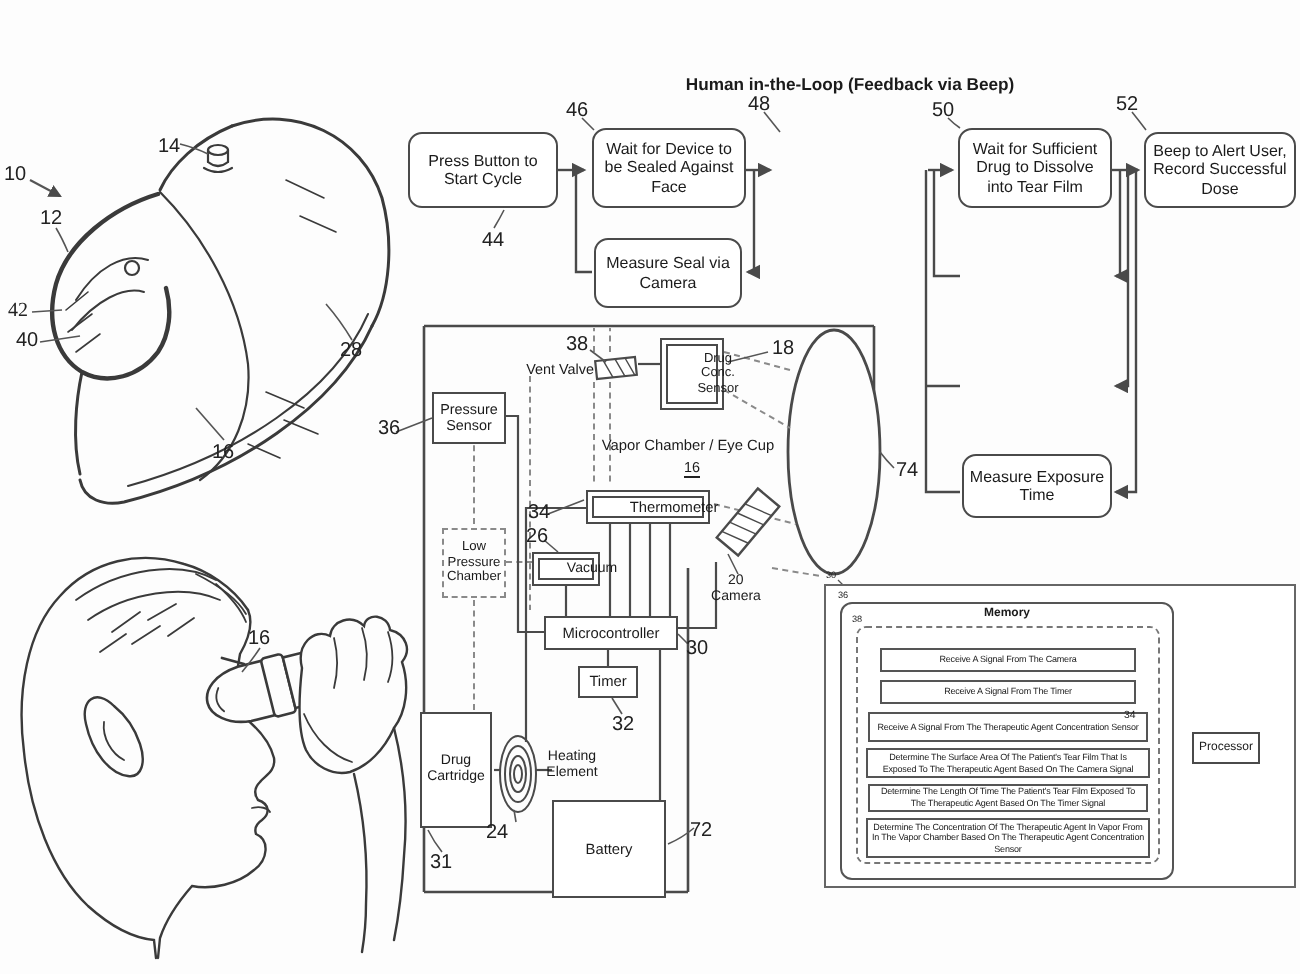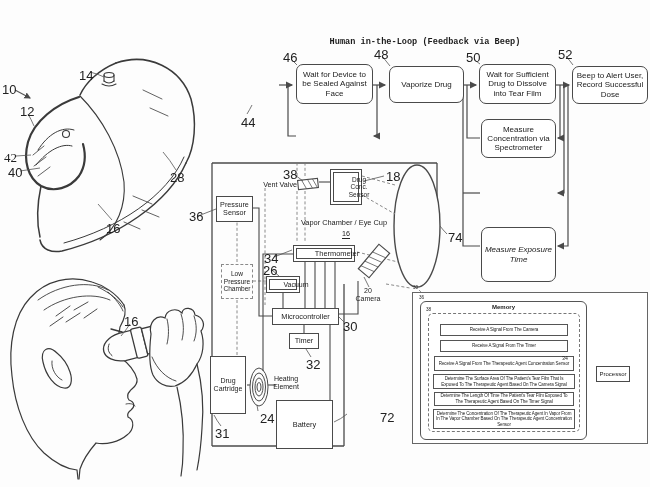--- a/index.html
+++ b/index.html
@@ -1,31 +1,31 @@
 <!DOCTYPE html>
 <html><head>
 <meta charset="utf-8">
 <style>
   html,body{margin:0;padding:0;background:#ffffff;}
   .stage{position:relative;width:650px;height:487px;background:#fdfdfd;overflow:hidden;
          font-family:"Liberation Sans",sans-serif;color:#1b1b1b;}
   svg{position:absolute;left:0;top:0;}
-  .title{position:absolute;font-weight:bold;font-size:8.6px;text-align:center;font-family:Liberation Mono, monospace;}
+  .title{position:absolute;font-weight:bold;font-size:8.6px;text-align:center;}
   .fbox{position:absolute;border:1.4px solid #4a4a4a;border-radius:7px;background:#fff;
         display:flex;align-items:center;justify-content:center;text-align:center;
         font-size:8px;line-height:1.13;padding:1px 2px;box-sizing:border-box;z-index:3;}
   .comp{position:absolute;border:1.2px solid #4a4a4a;background:#fff;display:flex;align-items:center;
         justify-content:center;text-align:center;font-size:7.2px;line-height:1.08;box-sizing:border-box;
         padding:1px;z-index:3;}
   .dbl{box-shadow:inset 0 0 0 2px #fff, inset 0 0 0 3px #4a4a4a;padding-left:27px;}
   .dashedbox{position:absolute;border:1.1px dashed #8a8a8a;background:transparent;display:flex;
         align-items:center;justify-content:center;text-align:center;font-size:6.6px;line-height:1.15;
         box-sizing:border-box;z-index:3;}
   .lbl{position:absolute;font-size:7.2px;text-align:center;line-height:1.12;z-index:3;}
-  .ref{position:absolute;font-size:13px;color:#222;z-index:4;}
+  .ref{position:absolute;font-size:10px;color:#222;z-index:4;}
   .sm{font-size:5.5px;}
   .xs{font-size:4.6px;}
   .u{border-bottom:1px solid #222;}
   .panel-outer{position:absolute;border:1.1px solid #666;background:#fff;box-sizing:border-box;z-index:2;}
   .panel-mem{position:absolute;border:1.1px solid #555;border-radius:6px;box-sizing:border-box;z-index:2;}
   .panel-dash{position:absolute;border:1px dashed #777;border-radius:5px;box-sizing:border-box;z-index:2;}
   .memtitle{position:absolute;font-weight:bold;font-size:6px;text-align:center;z-index:3;}
   .memrow{position:absolute;border:0.9px solid #555;background:#fff;font-size:4.5px;line-height:1.25;
         text-align:center;padding:1px 2px;box-sizing:border-box;display:flex;align-items:center;
         justify-content:center;z-index:3;letter-spacing:-0.1px;}
@@ -218,27 +218,27 @@
       <path d="M369,287 L364,277"></path>
       <path d="M419,290 L423,294" stroke-width="0.6"></path>
       <path d="M425,300 L428,303" stroke-width="0.6"></path>
       <path d="M432,312 L435,315" stroke-width="0.6"></path>
       <path d="M568,361 L573,366" stroke-width="0.6"></path>
     </g>
   </svg>
 
   <div class="title" style="left:300px;top:37px;width:250px;">Human in-the-Loop (Feedback via Beep)</div>
 
+  <div class="fbox" style="left:204px;top:66px;width:75px;height:38px;">Press Button to Start Cycle</div>
   <div class="fbox" style="left:296px;top:64px;width:77px;height:40px;">Wait for Device to be Sealed Against Face</div>
-  <div class="fbox" style="left:389px;top:66px;width:75px;height:37px;">Vaporize Drug</div>
   <div class="fbox" style="left:479px;top:64px;width:77px;height:40px;">Wait for Sufficient Drug to Dissolve into Tear Film</div>
   <div class="fbox" style="left:572px;top:66px;width:76px;height:38px;">Beep to Alert User, Record Successful Dose</div>
 
-  <div class="fbox" style="left:481px;top:119px;width:75px;height:39px;">Measure Concentration via Spectrometer</div>
-  <div class="fbox" style="left:481px;top:227px;width:75px;height:55px;font-style:italic;">Measure Exposure Time</div>
+  <div class="fbox" style="left:297px;top:119px;width:74px;height:35px;">Measure Seal via Camera</div>
+  <div class="fbox" style="left:481px;top:227px;width:75px;height:32px;">Measure Exposure Time</div>
 
   <div class="ref" style="left:241px;top:115px;">44</div>
   <div class="ref" style="left:283px;top:50px;">46</div>
   <div class="ref" style="left:374px;top:47px;">48</div>
   <div class="ref" style="left:466px;top:50px;">50</div>
   <div class="ref" style="left:558px;top:47px;">52</div>
 
   <div class="ref" style="left:2px;top:82px;">10</div>
   <div class="ref" style="left:79px;top:68px;">14</div>
   <div class="ref" style="left:20px;top:104px;">12</div>
@@ -265,22 +265,22 @@
   <div class="lbl" style="left:350px;top:295px;width:36px;font-size:7px;">Camera</div>
 
   <div class="ref" style="left:189px;top:209px;">36</div>
   <div class="ref" style="left:283px;top:167px;">38</div>
   <div class="ref" style="left:386px;top:169px;">18</div>
   <div class="ref" style="left:264px;top:251px;">34</div>
   <div class="ref" style="left:263px;top:263px;">26</div>
   <div class="ref" style="left:343px;top:319px;">30</div>
   <div class="ref" style="left:306px;top:357px;">32</div>
   <div class="ref" style="left:215px;top:426px;">31</div>
-  <div class="ref" style="left:260px;top:411px;text-align:right;">24</div>
-  <div class="ref" style="left:334px;top:410px;padding-left:46px;">72</div>
+  <div class="ref" style="left:243px;top:411px;text-align:right;">24</div>
+  <div class="ref" style="left:345px;top:410px;">72</div>
   <div class="ref" style="left:448px;top:230px;">74</div>
 
   <div class="panel-outer" style="left:412px;top:292px;width:236px;height:152px;"></div>
   <div class="panel-mem" style="left:420px;top:301px;width:167px;height:139px;"></div>
   <div class="panel-dash" style="left:428px;top:313px;width:152px;height:119px;"></div>
   <div class="memtitle" style="left:420px;top:304px;width:167px;">Memory</div>
 
   <div class="ref xs" style="left:413px;top:285px;">30</div>
   <div class="ref xs" style="left:419px;top:295px;">36</div>
   <div class="ref xs" style="left:426px;top:307px;">38</div>

